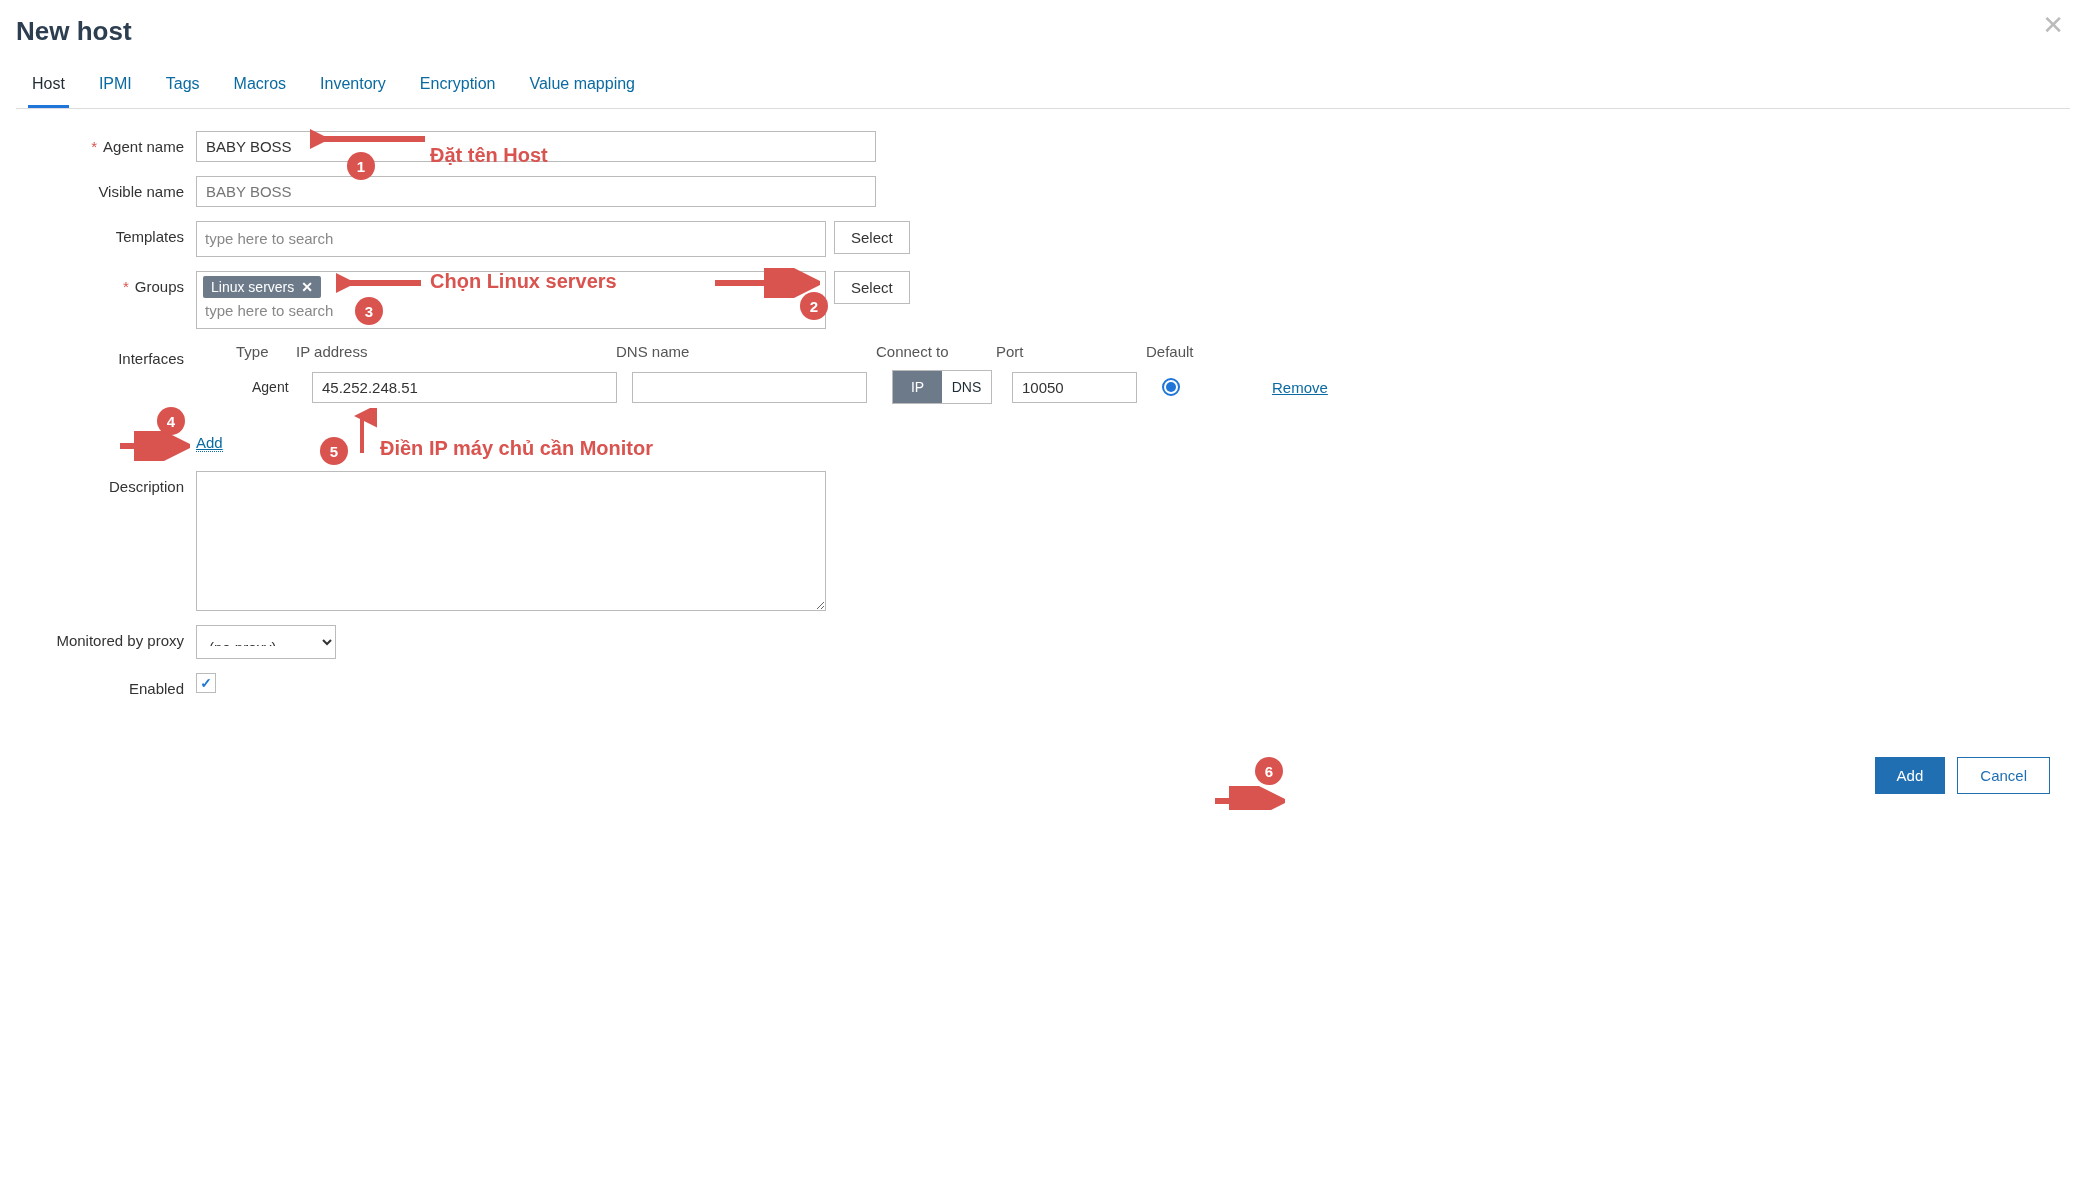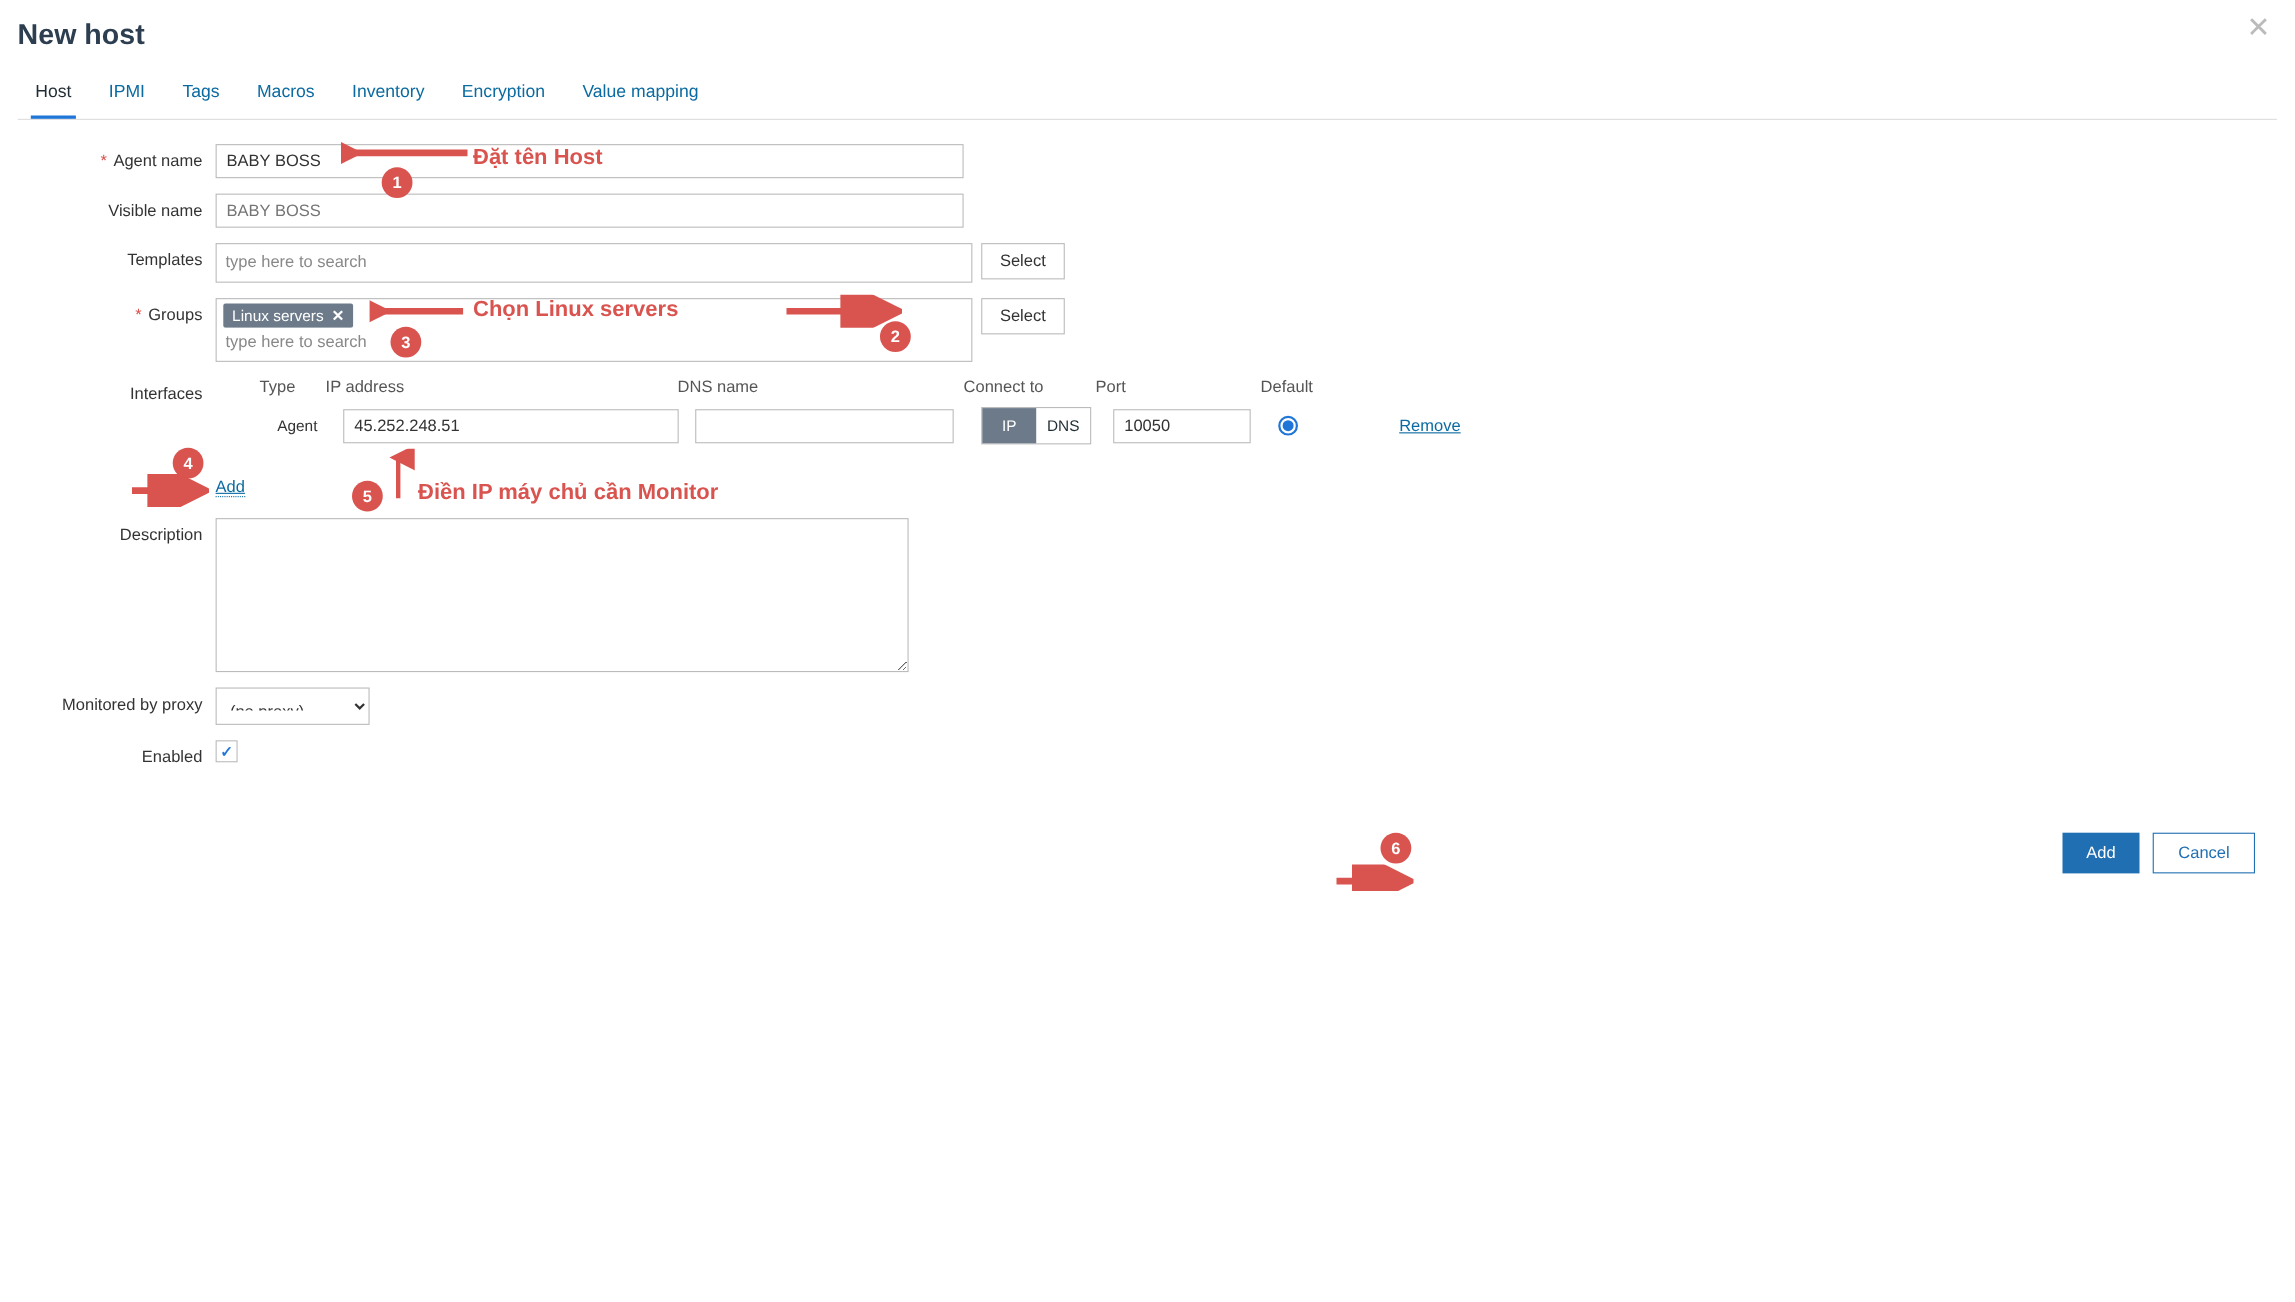--- a/index.html
+++ b/index.html
@@ -78,21 +78,21 @@
     border: 1px solid #bbb;
     background: #fff;
     padding: 7px 16px;
     font-size: 15px;
     cursor: pointer;
     margin-left: 8px;
     color: #333;
   }
   .tagbox {
     border: 1px solid #bbb;
-    width: 688px;
+    width: 630px;
     padding: 4px 6px;
     min-height: 36px;
   }
   .tagbox .tag {
     display: inline-flex;
     align-items: center;
     background: #6c7a89;
     color: #fff;
     padding: 3px 8px;
     border-radius: 2px;
@@ -335,21 +335,21 @@
 </div>
 
 <svg class="arrow" style="left:310px; top:124px;" width="120" height="30">
   <defs>
       <marker id="ah1" markerWidth="10" markerHeight="10" refX="2" refY="5" orient="auto">
         <path d="M10,0 L0,5 L10,10 Z" fill="#d9534f"></path>
       </marker>
     </defs>
   <line x1="115" y1="15" x2="8" y2="15" stroke="#d9534f" stroke-width="6" marker-end="url(#ah1)"></line>
 </svg>
-<div class="anno" style="left:430px; top:132px;">Đặt tên Host</div>
+<div class="anno" style="left:430px; top:144px;">Đặt tên Host</div>
 <div class="badge" style="left:347px; top:152px;">1</div>
 
 <svg class="arrow" style="left:336px; top:268px;" width="90" height="30">
   <defs>
       <marker id="ah2" markerWidth="10" markerHeight="10" refX="2" refY="5" orient="auto">
         <path d="M10,0 L0,5 L10,10 Z" fill="#d9534f"></path>
       </marker>
     </defs>
   <line x1="85" y1="15" x2="8" y2="15" stroke="#d9534f" stroke-width="6" marker-end="url(#ah2)"></line>
 </svg>

